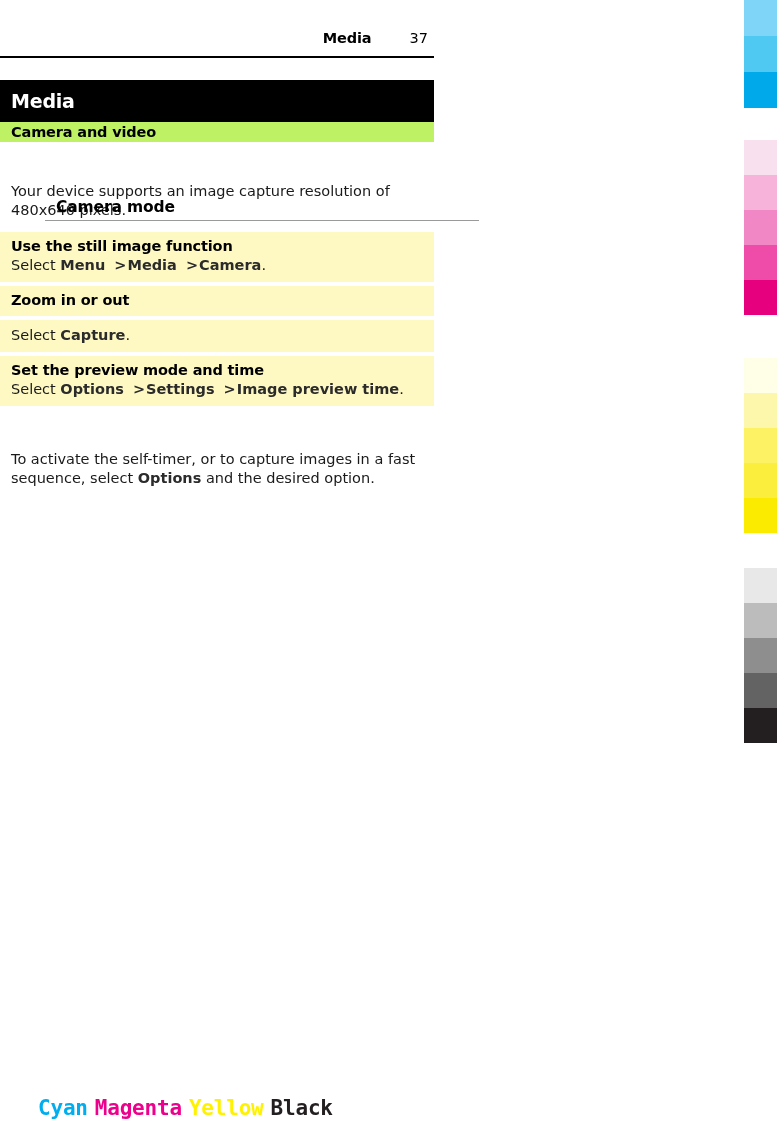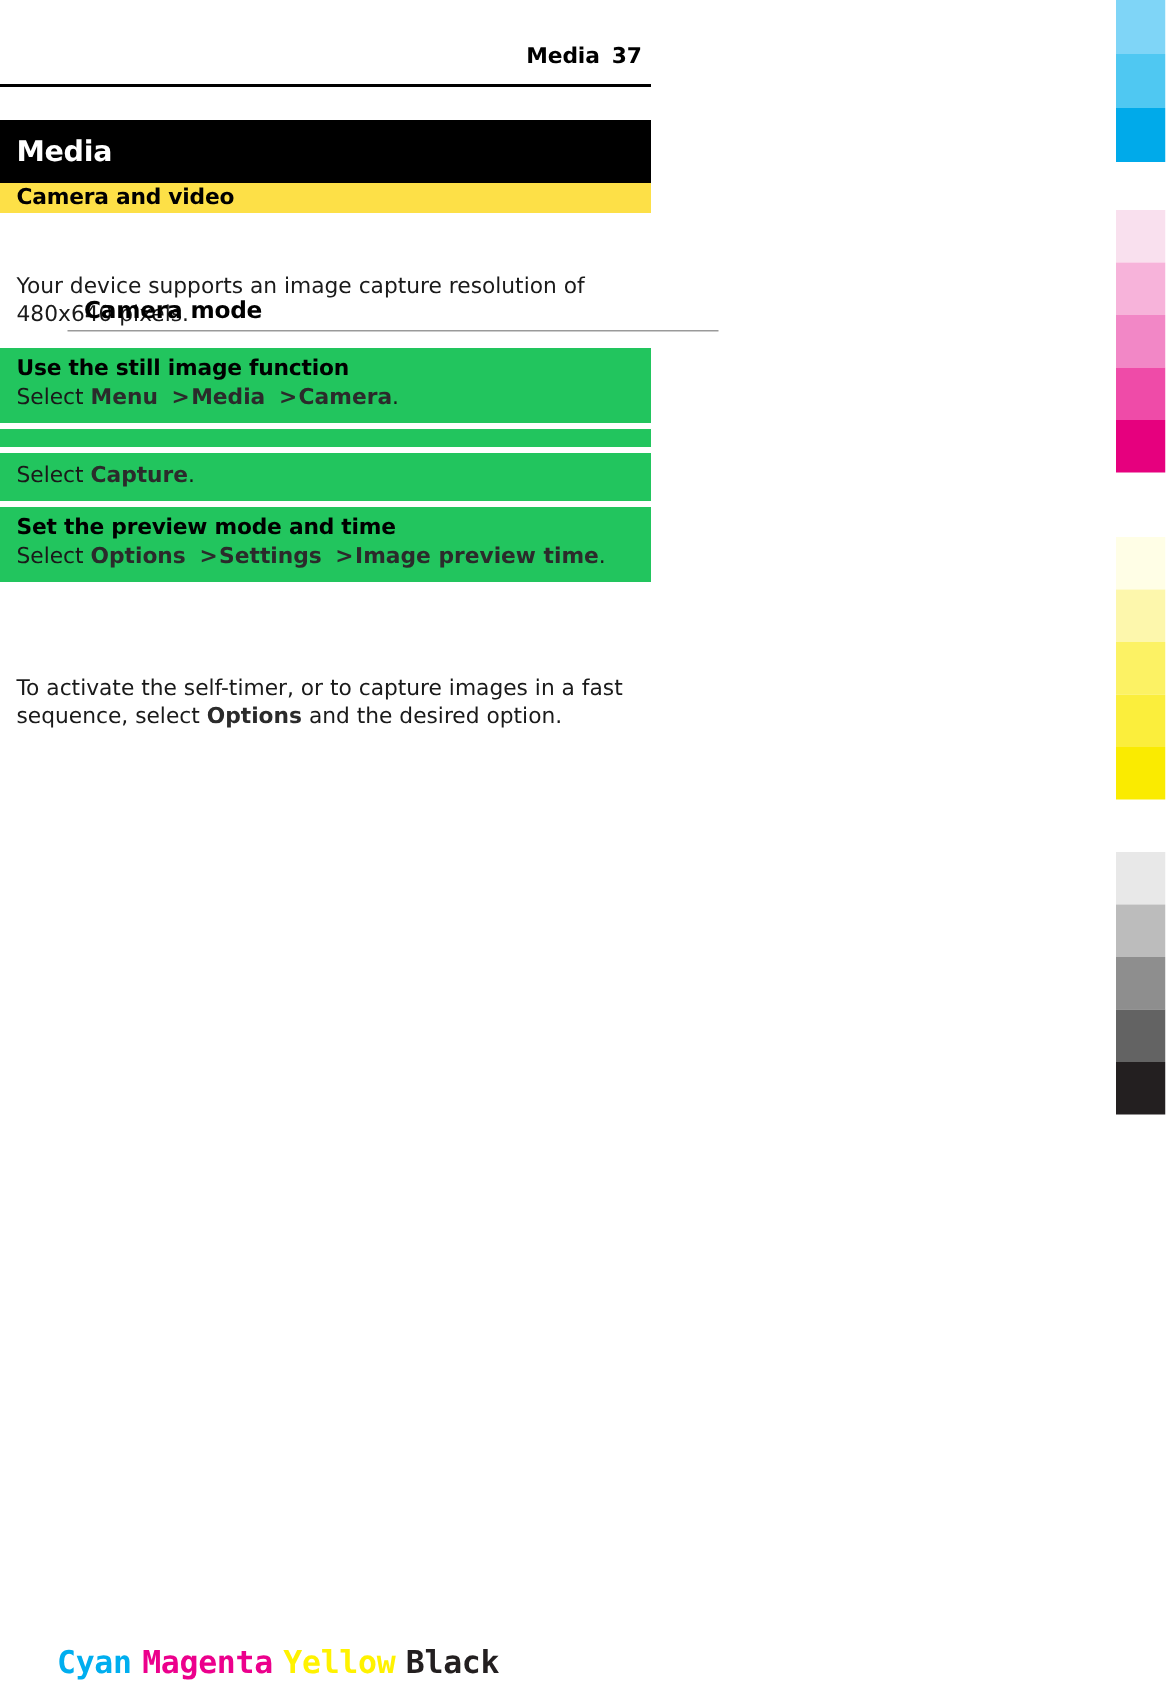--- a/index.html
+++ b/index.html
@@ -30,23 +30,23 @@
     align-items: flex-start;
   }
   .running-header .rh-title {
     font-size: 14.5px;
     font-weight: bold;
     letter-spacing: -0.1px;
     color: #000;
   }
   .running-header .rh-page {
     font-size: 14.5px;
-    font-weight: bold;
-    color: #000;
-    margin-left: 8px;
+    font-weight: normal;
+    color: #000;
+    margin-left: 38px;
     margin-right: 6px;
   }
 
   
   .chapter-bar {
     position: absolute;
     left: 0;
     top: 80px;
     width: 434px;
     height: 42px;
@@ -62,21 +62,21 @@
     letter-spacing: -0.2px;
   }
 
   
   .section-band {
     position: absolute;
     left: 0;
     top: 122px;
     width: 434px;
     height: 20px;
-    background: #fde047;
+    background: #bef264;
     display: flex;
     align-items: center;
   }
   .section-band .section-title {
     font-size: 14.5px;
     font-weight: bold;
     color: #000000;
     padding-left: 11px;
     letter-spacing: -0.15px;
   }
@@ -117,21 +117,21 @@
 
   
   .instr-table {
     position: absolute;
     left: 0;
     top: 232px;
     width: 434px;
   }
   .instr-row {
     width: 434px;
-    background: #22c55e;
+    background: #fef9c3;
     margin-bottom: 4px;
     padding: 5px 0 7px 0;
     box-sizing: border-box;
   }
   .instr-row .instr-term {
     font-size: 14.5px;
     font-weight: bold;
     color: #000;
     padding-left: 11px;
     letter-spacing: -0.15px;
@@ -215,20 +215,21 @@
   <div class="sub-title">Camera mode</div>
   <div class="sub-rule"></div>
 </div>
 
 <div class="instr-table" id="instr-table">
     <div class="instr-row">
       <div class="instr-term">Use the still image function</div>
       <div class="instr-desc"><span>Select </span><span class="ui">Menu </span><span class="sep">&gt;</span><span class="ui">Media </span><span class="sep">&gt;</span><span class="ui">Camera</span><span>.</span></div>
     </div>
     <div class="instr-row">
+      <div class="instr-term">Zoom in or out</div>
     </div>
     <div class="instr-row">
       <div class="instr-desc"><span>Select </span><span class="ui">Capture</span><span>.</span></div>
     </div>
     <div class="instr-row">
       <div class="instr-term">Set the preview mode and time</div>
       <div class="instr-desc"><span>Select </span><span class="ui">Options </span><span class="sep">&gt;</span><span class="ui">Settings </span><span class="sep">&gt;</span><span class="ui">Image preview time</span><span>.</span></div>
     </div>
   </div>
 

